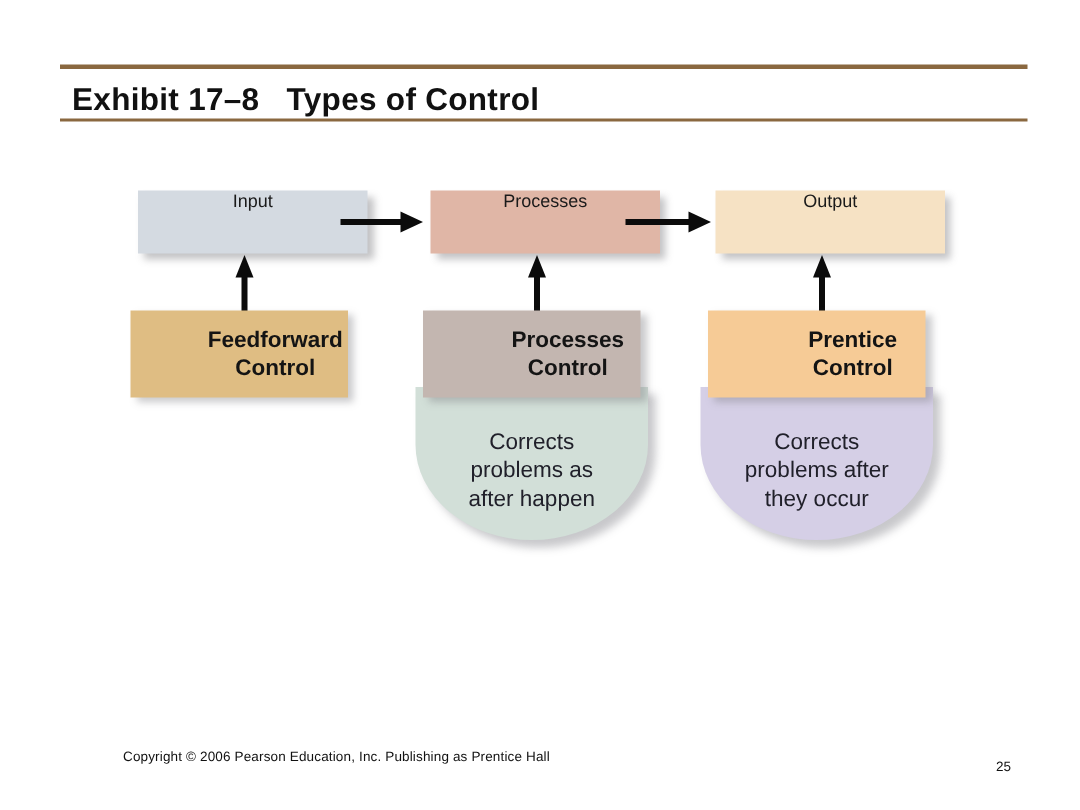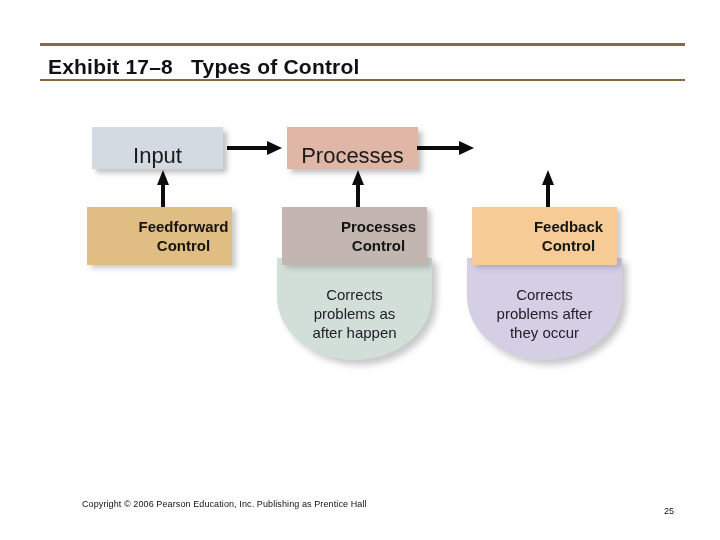--- a/index.html
+++ b/index.html
@@ -68,27 +68,27 @@
   }
   .col-1 { left: 60px; }
   .col-2 { left: 255px; }
   .col-3 { left: 445px; }
 
   
   .top-box {
     position: absolute;
     top: 127px;
     left: 32px;
-    width: 131px;
+    width: 153px;
     height: 42px;
     box-sizing: border-box;
     display: flex;
-    align-items: flex-end;
+    align-items: flex-start;
     justify-content: center;
-    font-size: 22px;
+    font-size: 12px;
     color: #1a1a1a;
     box-shadow: 4px 4px 5px rgba(120,120,125,0.45);
   }
   .top-box.b-input     { background: #d4dae1; }
   .top-box.b-processes { background: #e0b6a6; }
   .top-box.b-output    { background: #f6e2c4; }
 
   
   .ctrl-box {
     position: absolute;
@@ -260,26 +260,29 @@
       <span>Control</span>
     </div>
     <div class="desc-shape d-concurrent">
       <span>Corrects</span>
       <span>problems as</span>
       <span>after happen</span>
     </div>
   </div>
 
   <div class="col col-3">
+    <div class="top-box b-output">
+      <span>Output</span>
+    </div>
     <div class="v-arrow">
       <div class="head"></div>
       <div class="stem"></div>
     </div>
     <div class="ctrl-box c-feedback">
-      <span>Feedback</span>
+      <span>Prentice</span>
       <span>Control</span>
     </div>
     <div class="desc-shape d-feedback">
       <span>Corrects</span>
       <span>problems after</span>
       <span>they occur</span>
     </div>
   </div>
 
 </div>

